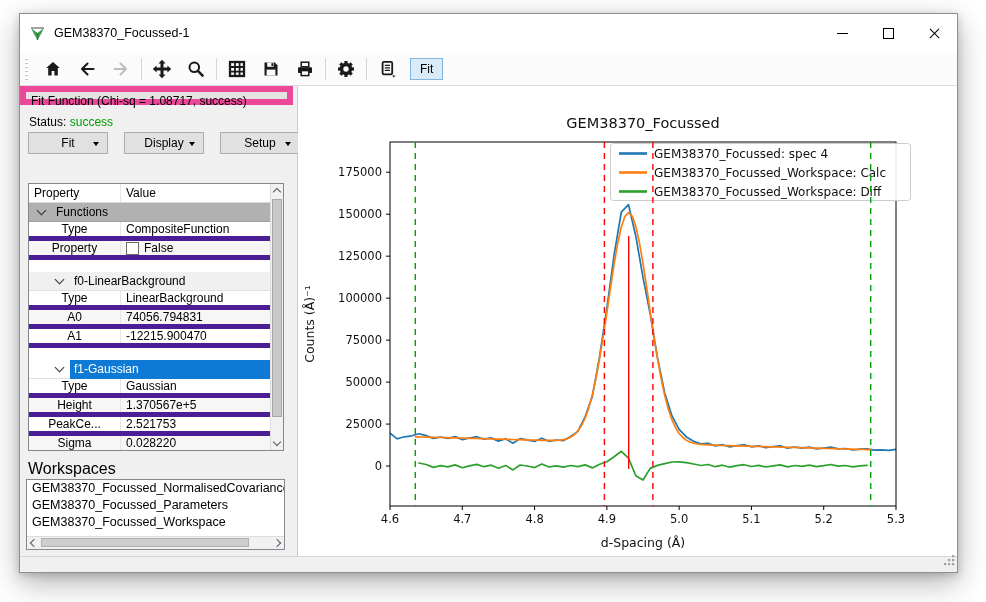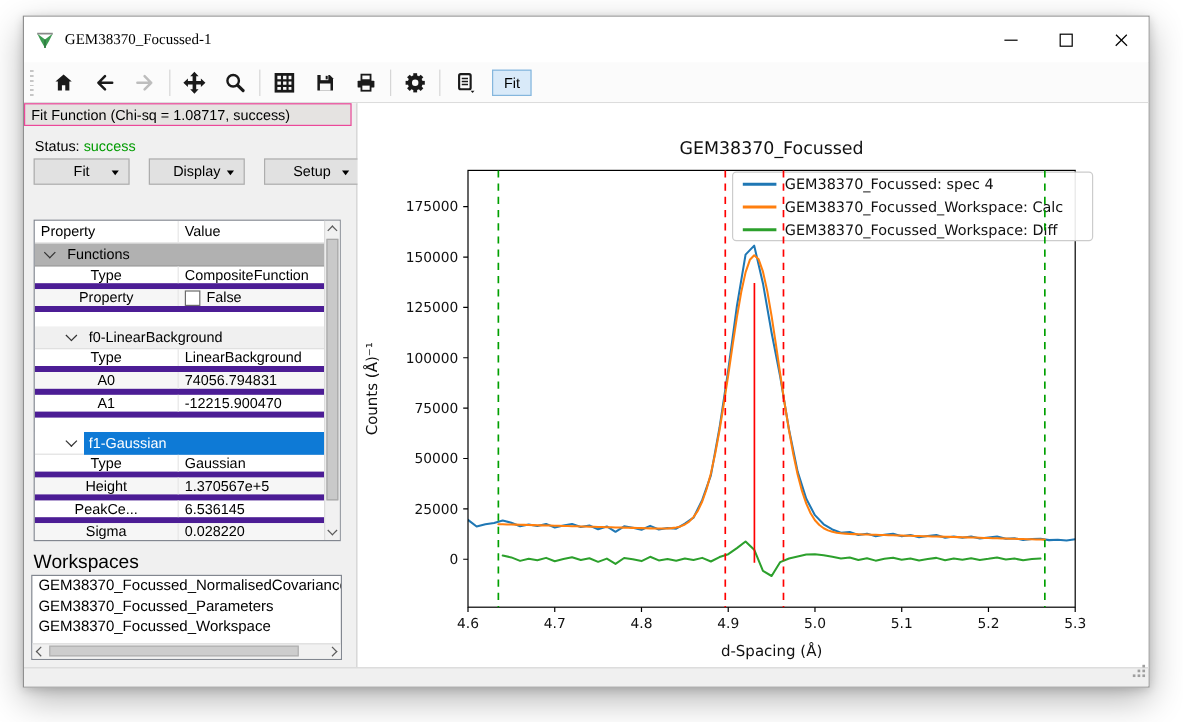--- a/index.html
+++ b/index.html
@@ -2,56 +2,56 @@
 <html><head>
 <meta charset="utf-8">
 <style>
   html,body{margin:0;padding:0;}
   body{width:986px;height:602px;background:#ffffff;font-family:"Liberation Sans",sans-serif;position:relative;overflow:hidden;}
   .window{position:absolute;left:19px;top:13px;width:937px;height:558px;background:#ffffff;border:1px solid #8f8f8f;
           box-shadow:0 10px 28px rgba(0,0,0,.30), 0 2px 8px rgba(0,0,0,.18);}
   
   .titlebar{position:absolute;left:0;top:0;right:0;height:38px;background:#ffffff;display:flex;align-items:center;}
   .appicon{margin-left:9px;width:17px;height:17px;flex:0 0 auto;}
-  .title-text{margin-left:8px;font-size:12.5px;color:#000;font-family:Liberation Serif, serif;}
+  .title-text{margin-left:8px;font-size:12.5px;color:#000;}
   .winbtns{margin-left:auto;display:flex;height:100%;}
   .winbtn{width:46px;height:100%;display:flex;align-items:center;justify-content:center;}
   .glyph-min{width:11px;height:1px;background:#000;}
   .glyph-max{width:9px;height:9px;border:1px solid #000;}
   .glyph-close{position:relative;width:13px;height:13px;}
   .glyph-close i{position:absolute;left:0;top:6px;width:13px;height:1.3px;background:#000;display:block;}
   .glyph-close i:first-child{transform:rotate(45deg);}
   .glyph-close i:last-child{transform:rotate(-45deg);}
   
   .toolbar{position:absolute;left:0;top:38px;right:0;height:33px;background:#fbfbfb;border-bottom:1px solid #dcdcdc;
            display:flex;align-items:center;}
   .tb-handle{width:3px;height:22px;margin:0 8px 0 5px;
      background:repeating-linear-gradient(0deg,#c6c6c6 0 1.5px,transparent 1.5px 4px);}
   .tb-item{width:34px;height:26px;display:flex;align-items:center;justify-content:center;flex:0 0 auto;}
   .tb-sep{width:1px;height:22px;background:#d6d6d6;margin:0 3px;flex:0 0 auto;}
   .tb-fit{margin-left:6px;padding:3px 9px;font-size:12px;background:#d9eaf9;border:1px solid #84b6dd;color:#000;}
   
   .main{position:absolute;left:0;top:72px;right:0;bottom:15px;}
   .left-panel{position:absolute;left:0;top:0;width:277px;bottom:0;background:#f0f0f0;border-right:1px solid #c9c9c9;}
-  .panel-header{position:absolute;left:0;top:0;width:273px;height:19px;background:#e5e3e1;border:1px solid #ec4899;
+  .panel-header{position:absolute;left:0;top:0;width:273px;height:19px;background:#e5e3e1;border:6px solid #ec4899;
                 font-size:12px;color:#000;line-height:18px;padding-left:5px;box-sizing:border-box;}
   .status-line{position:absolute;left:9px;top:29px;font-size:12px;color:#000;}
   .status-ok{color:#009b00;text-align:center;}
   .btn-row{position:absolute;left:8px;top:46px;display:flex;gap:16px;}
   .dd-btn{width:80px;height:22px;background:#e1e1e1;border:1px solid #adadad;font-size:12px;color:#000;
           display:flex;align-items:center;justify-content:center;position:relative;}
   .dd-btn .tri{position:absolute;right:8px;top:9px;width:0;height:0;border-left:3.5px solid transparent;
           border-right:3.5px solid transparent;border-top:4.5px solid #000;}
   
   .prop-table{position:absolute;left:8px;top:97px;width:256px;height:268px;background:#ffffff;border:1px solid #828790;box-sizing:border-box;}
   .pt-inner{position:absolute;left:0;top:0;right:13px;bottom:0;overflow:hidden;}
   .prow{height:19px;display:flex;align-items:center;border-bottom:5px solid #4c1d95;font-size:12px;color:#000;box-sizing:border-box;}
   .prow.header{background:#ffffff;border-bottom:1px solid #d9d9d9;}
   .prow.header .pname{font-size:12px;justify-content:flex-start;padding-left:5px;}
-  .pname{width:120px;align-self:stretch;display:flex;align-items:center;justify-content:center;border-right:1px solid #e6e6e6;box-sizing:border-box;}
+  .pname{width:92px;align-self:stretch;display:flex;align-items:center;justify-content:center;border-right:1px solid #e6e6e6;box-sizing:border-box;}
   .pvalue{flex:1;display:flex;align-items:center;padding-left:5px;gap:5px;}
   .prow.alt{background:#f6f6f6;}
   .prow.group{border-bottom:1px solid #9e9e9e;}
   .prow.g0{background:#b1b1b1;}
   .prow.g1{background:#f0f0f0;border-bottom:1px solid #e0e0e0;margin-top:12px;}
   .prow.gsel{background:#ffffff;}
   .glabel{padding:0 4px;line-height:19px;}
   .gsel .glabel{background:#0e7ad6;color:#ffffff;flex:1;}
   .chev{width:6px;height:6px;border-right:1.4px solid #333;border-bottom:1.4px solid #333;transform:rotate(45deg);margin:-3px 7px 0 0;flex:0 0 auto;}
   .ind0{margin-left:9px;}
@@ -270,21 +270,21 @@
               </div>
               <div class="prow leaf alt">
                 <span class="pname">Height</span>
                 <span class="pvalue">
                   <span>1.370567e+5</span>
                 </span>
               </div>
               <div class="prow leaf">
                 <span class="pname">PeakCe...</span>
                 <span class="pvalue">
-                  <span>6.536145</span>
+                  <span>2.521753</span>
                 </span>
               </div>
               <div class="prow leaf alt">
                 <span class="pname">Sigma</span>
                 <span class="pvalue">
                   <span>0.028220</span>
                 </span>
               </div>
               <div class="prow group g0">
                 <span class="chev ind0"></span>

